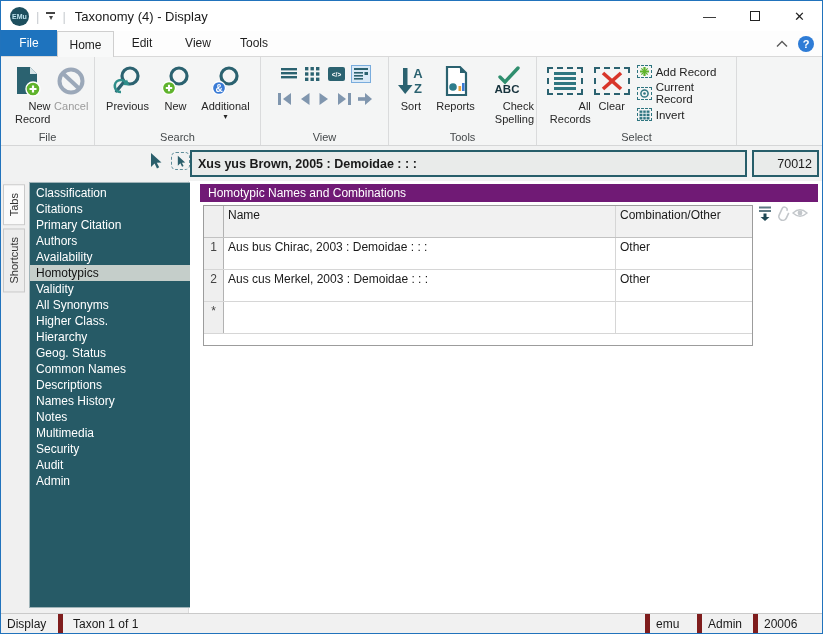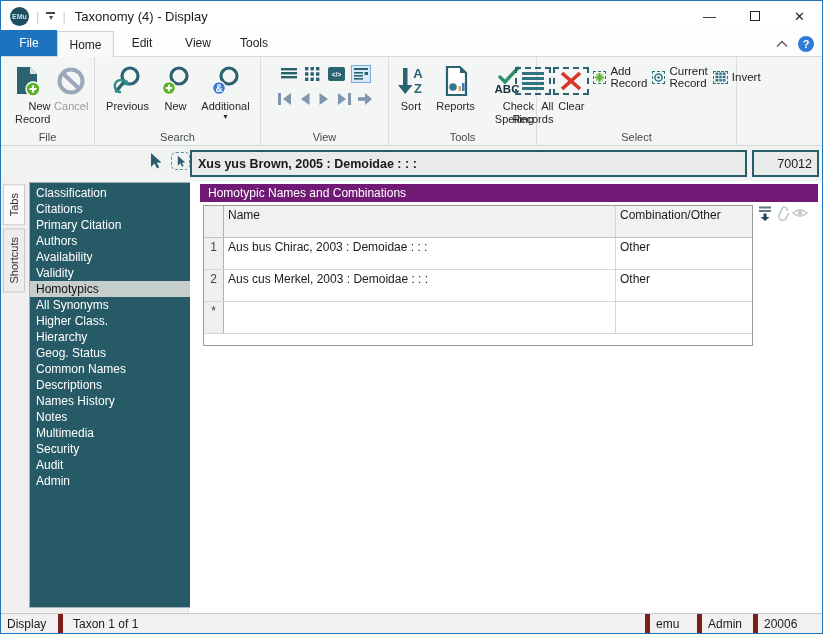--- a/index.html
+++ b/index.html
@@ -45,21 +45,21 @@
   .bigbtn .lb { font-size:11px; line-height:1.15; text-align:right; color:#262626; margin-top:1px; }
   .bigbtn.disabled .lb { color:#9B9B9B; }
   .caret-sm { font-size:8px; color:#262626; line-height:7px; }
   
   .viewcol { display:flex; flex-direction:column; padding-top:6px; }
   .vrow { display:flex; gap:6px; align-items:center; justify-content:center; }
   .vrow.nav { margin-top:10px; gap:5px; }
   .vicon { width:18px; height:16px; display:flex; align-items:center; justify-content:center; }
   .vicon.sel { background:#D9E9F7; outline:1px solid #79ACDD; }
   
-  .sel-col { display:flex; gap:3px; padding-top:5px; margin-left:4px; }
+  .sel-col { display:flex; flex-direction:column; gap:3px; padding-top:5px; margin-left:4px; }
   .sel-item { display:flex; align-items:center; gap:4px; font-size:11.5px; color:#222; cursor:default; }
   .dash-big { width:36px; height:28px; border:2px dashed #2B6270; display:flex; flex-direction:column;
     align-items:center; justify-content:center; gap:2px; }
   .dash-big .bar { width:22px; height:3px; background:#2E7580; }
   .dash-sm { width:15px; height:13px; border:1.5px dashed #2E7580; display:flex; align-items:center; justify-content:center; }
   
   .recordrow { position:absolute; left:0; top:145px; width:100%; height:35px; background:#F1F2F2; }
   .cursor-tools { position:absolute; left:146px; top:6px; display:flex; gap:7px; align-items:center; }
   .dash-round { width:19px; height:18px; border:1.5px dashed #5E8C99; border-radius:5px;
     display:flex; align-items:center; justify-content:center; }
@@ -385,22 +385,22 @@
       <div class="side-tabs">
         <div class="side-tab active">Tabs</div>
         <div class="side-tab" style="margin-top:3px;">Shortcuts</div>
       </div>
       <div class="navpanel">
         <div class="nav-item">Classification</div>
         <div class="nav-item">Citations</div>
         <div class="nav-item">Primary Citation</div>
         <div class="nav-item">Authors</div>
         <div class="nav-item">Availability</div>
+        <div class="nav-item selected">Homotypics</div>
         <div class="nav-item">Validity</div>
-        <div class="nav-item selected">Homotypics</div>
         <div class="nav-item">All Synonyms</div>
         <div class="nav-item">Higher Class.</div>
         <div class="nav-item">Hierarchy</div>
         <div class="nav-item">Geog. Status</div>
         <div class="nav-item">Common Names</div>
         <div class="nav-item">Descriptions</div>
         <div class="nav-item">Names History</div>
         <div class="nav-item">Notes</div>
         <div class="nav-item">Multimedia</div>
         <div class="nav-item">Security</div>

